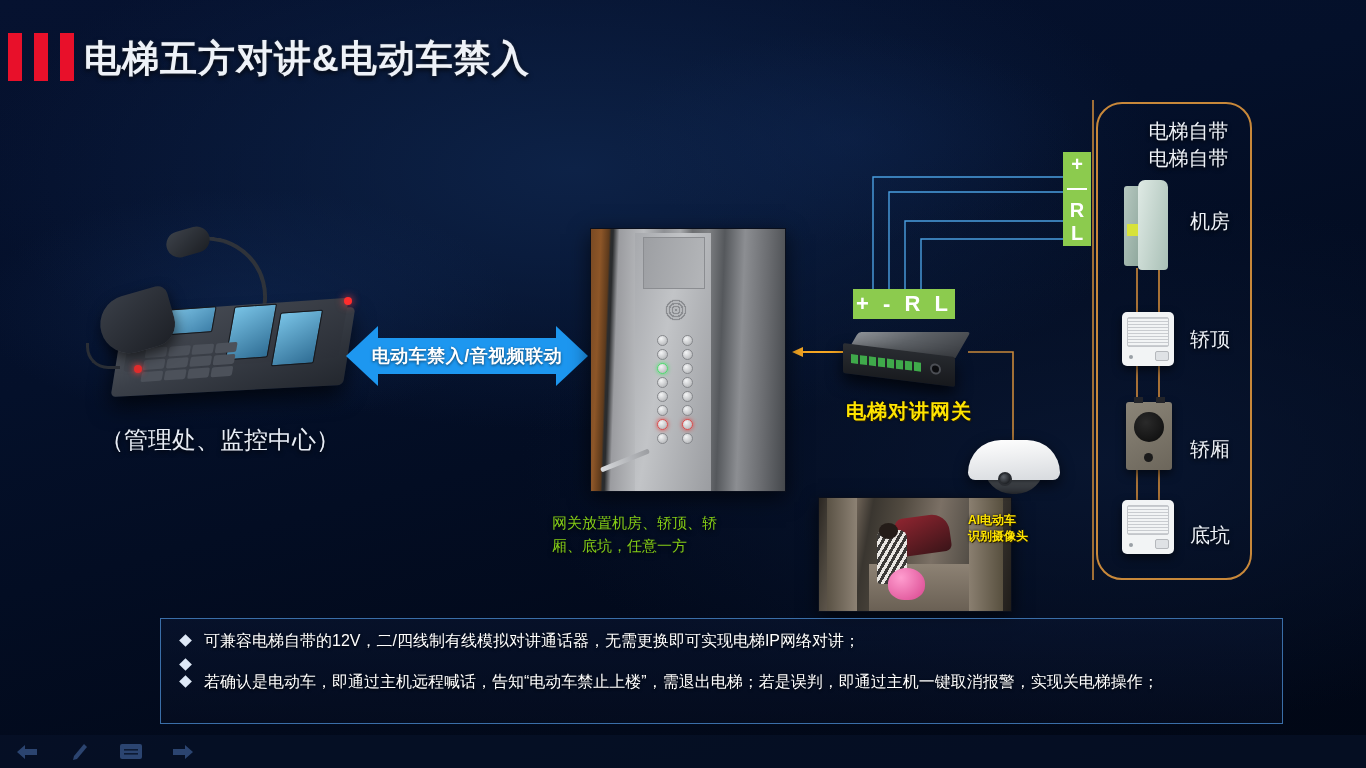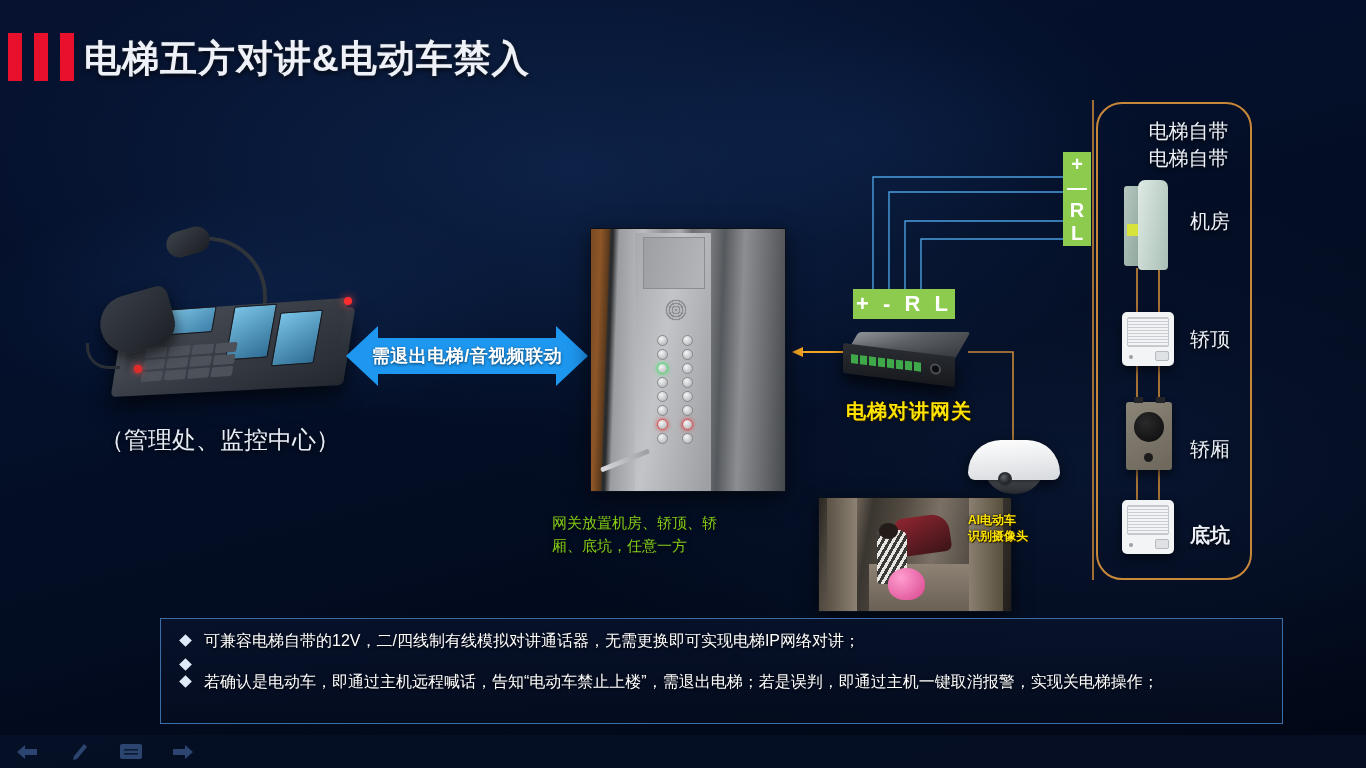--- a/index.html
+++ b/index.html
@@ -392,21 +392,21 @@
   </div>
   <div id="phone-caption">
     <div>（管理处、监控中心）</div>
   </div>
 </div>
 
 <div id="link-arrow">
   <div class="tipL"></div>
   <div class="body"></div>
   <div class="tipR"></div>
-  <span>需退出电梯/音视频联动</span>
+  <span>电动车禁入/音视频联动</span>
 </div>
 
 <div id="elevator-photo">
   <div class="ev-panel"></div>
   <div class="ev-top"></div>
   <div class="ev-speaker"></div>
   <div class="ev-btns">
     <i></i>
       <i></i>
       <i></i>
@@ -504,21 +504,21 @@
   <div class="spk"></div>
     <div class="btm"></div>
 </div>
 <div class="node-label" style="left:1190px; top:436px;">轿厢</div>
 
 <div class="dev dev-box dev-pit">
   <div class="grille"></div>
     <div class="btn"></div>
     <div class="dot"></div>
 </div>
-<div class="node-label" style="left:1190px; top:522px;font-weight:bold;">底坑</div>
+<div class="node-label" style="left:1190px; top:522px;">底坑</div>
 
 <div id="bullets">
   <ul>
     <li>
       <span class="dia"></span>
       <span>可兼容电梯自带的12V，二/四线制有线模拟对讲通话器，无需更换即可实现电梯IP网络对讲；</span>
     </li>
     <li>
       <span class="dia"></span>
     </li>

